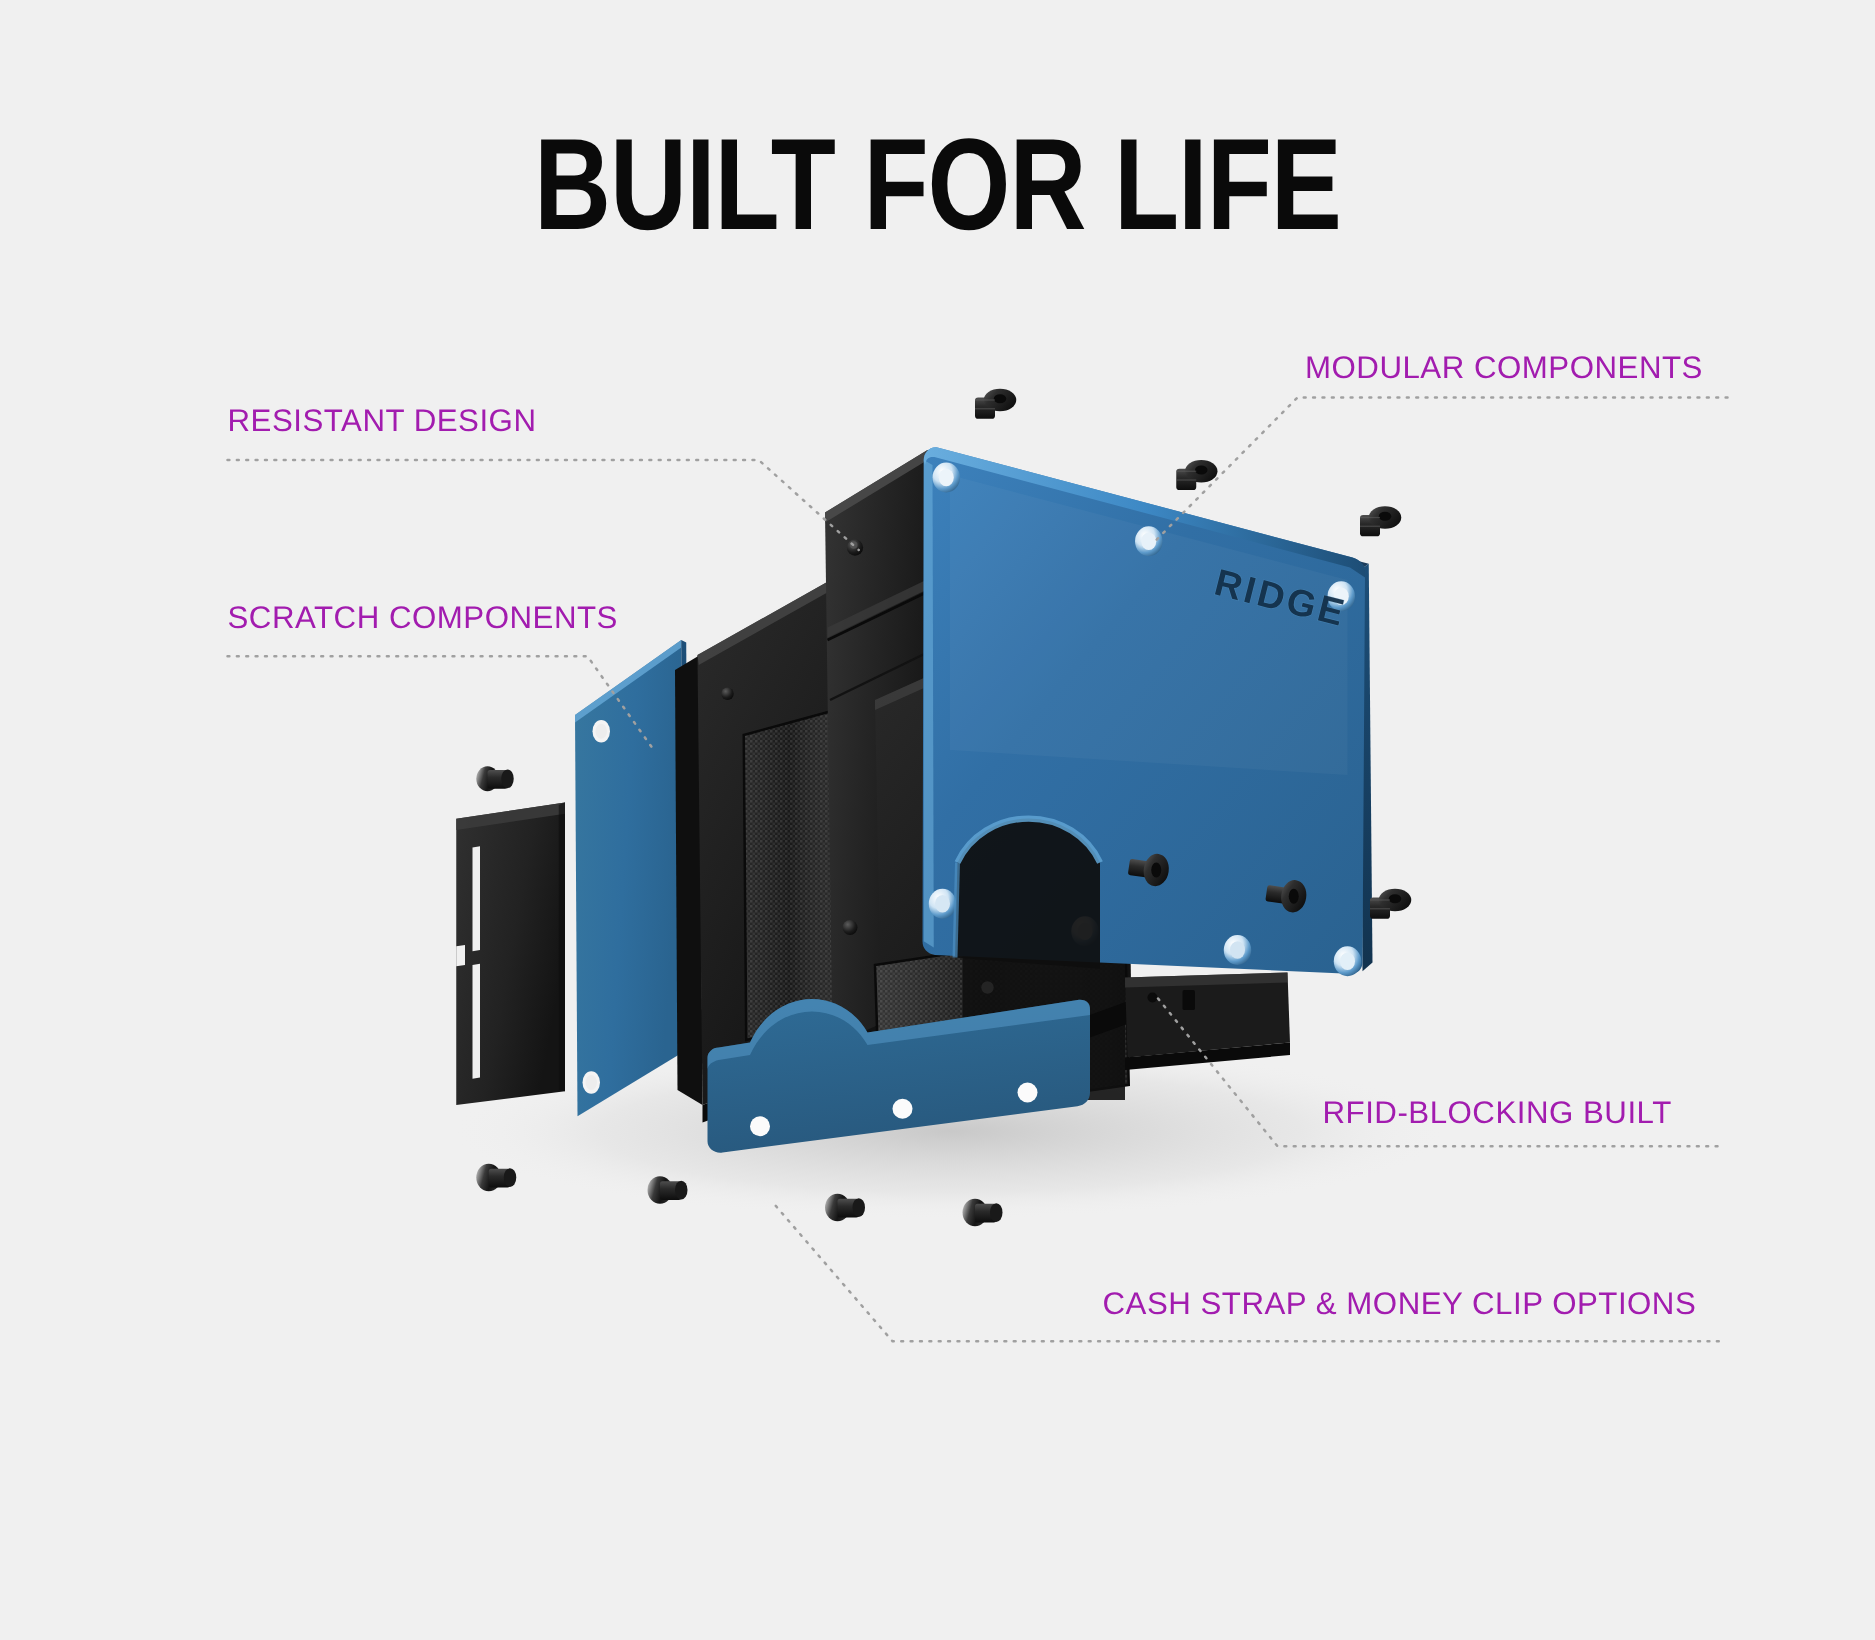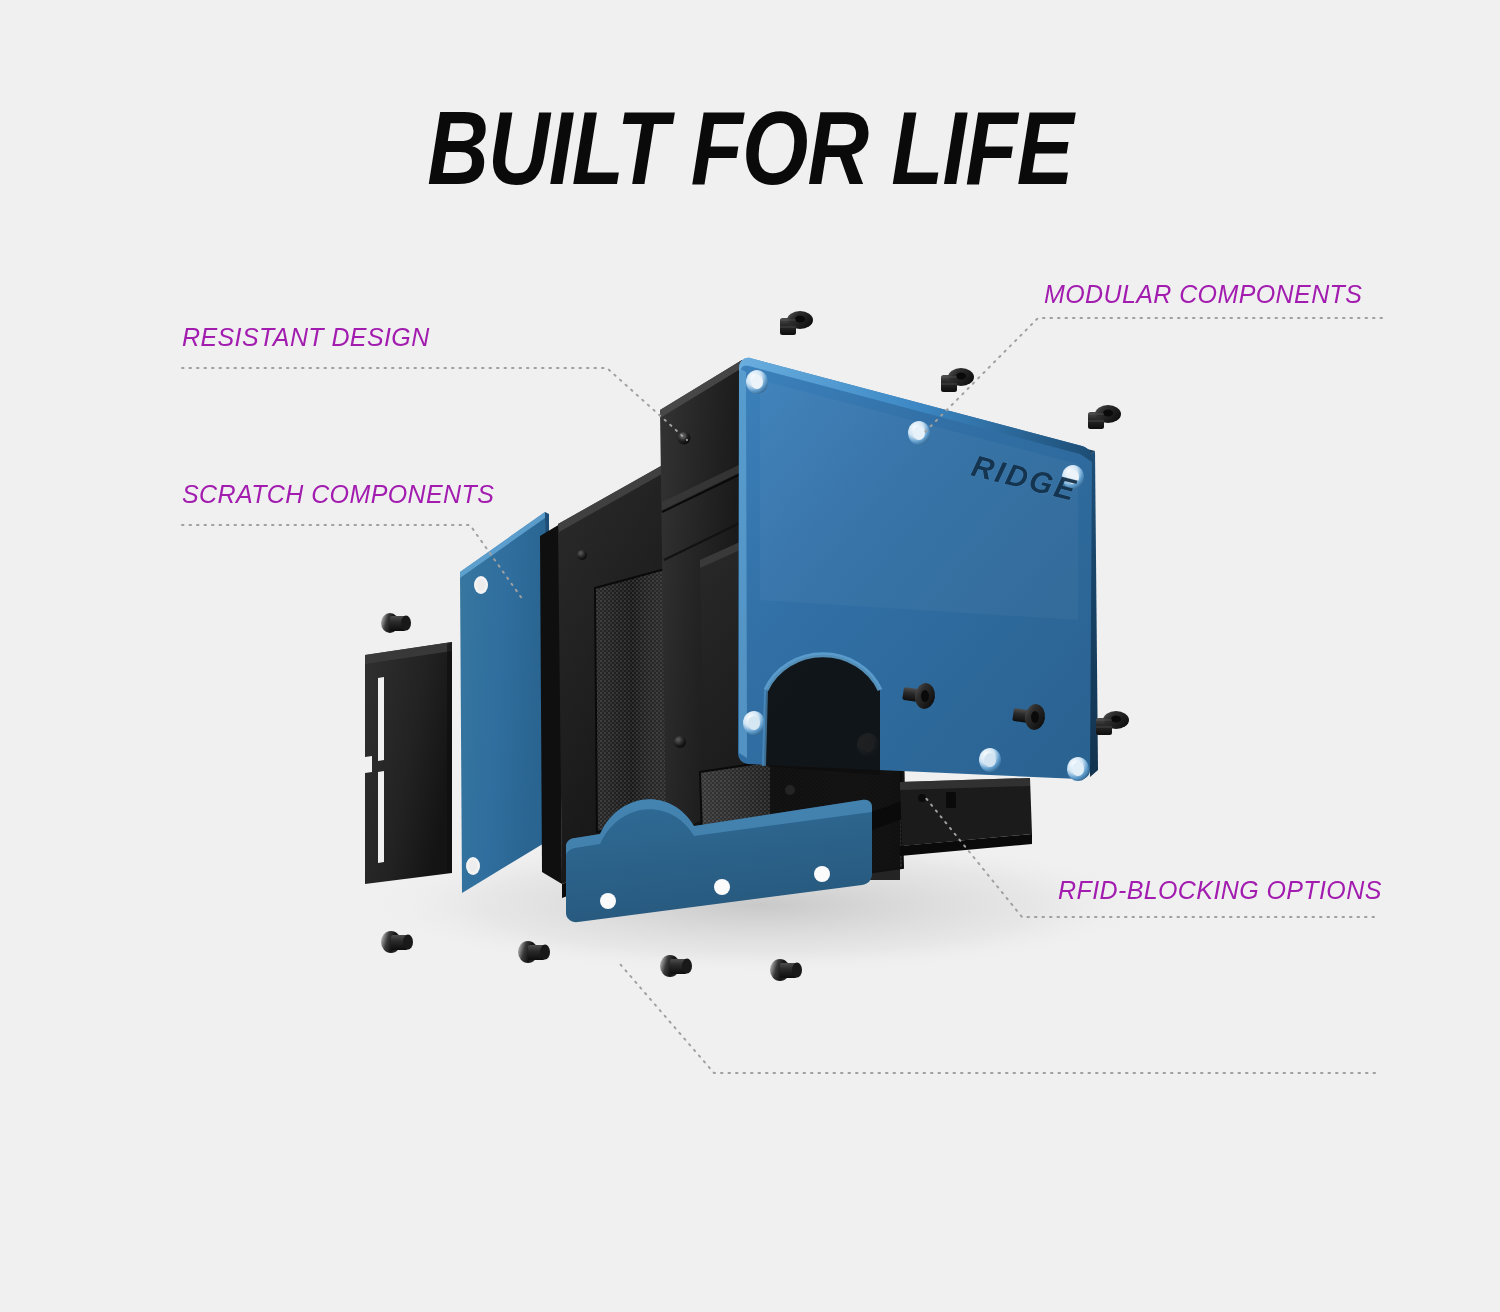--- a/index.html
+++ b/index.html
@@ -5,21 +5,21 @@
 <style>
   html,body{margin:0;padding:0;}
   body{
     width:1500px;height:1312px;
     background:#F0F0F0;
     font-family:"Liberation Sans","DejaVu Sans",sans-serif;
     color:#111;
     overflow:hidden;
     position:relative;
   }
-  #stage{position:absolute;inset:0;width:1500px;height:1312px;font-style:italic;}
+  #stage{position:absolute;inset:0;width:1500px;height:1312px;}
 
   
   .title{
     position:absolute;
     left:0;right:0;top:96px;
     text-align:center;
     font-size:104px;
     line-height:104px;
     font-weight:700;
     letter-spacing:-1px;
@@ -392,16 +392,17 @@
       <path d="M1375,1073 L714,1073 L620,964"></path>
     </g>
   </svg>
 
   <div class="callout" style="left:182px;top:322px;">RESISTANT DESIGN</div>
 
   <div class="callout" style="left:182px;top:479px;">SCRATCH COMPONENTS</div>
 
   <div class="callout" style="left:1044px;top:279px;">MODULAR COMPONENTS</div>
 
-  <div class="callout" style="left:1058px;top:875px;">RFID-BLOCKING OPTIONS</div>
-
+  <div class="callout" style="left:1058px;top:875px;">RFID-BLOCKING BUILT</div>
+
+  <div class="callout" style="left:882px;top:1028px;">CASH STRAP &amp; MONEY CLIP OPTIONS</div>
 
 </div>
 
 </body></html>

